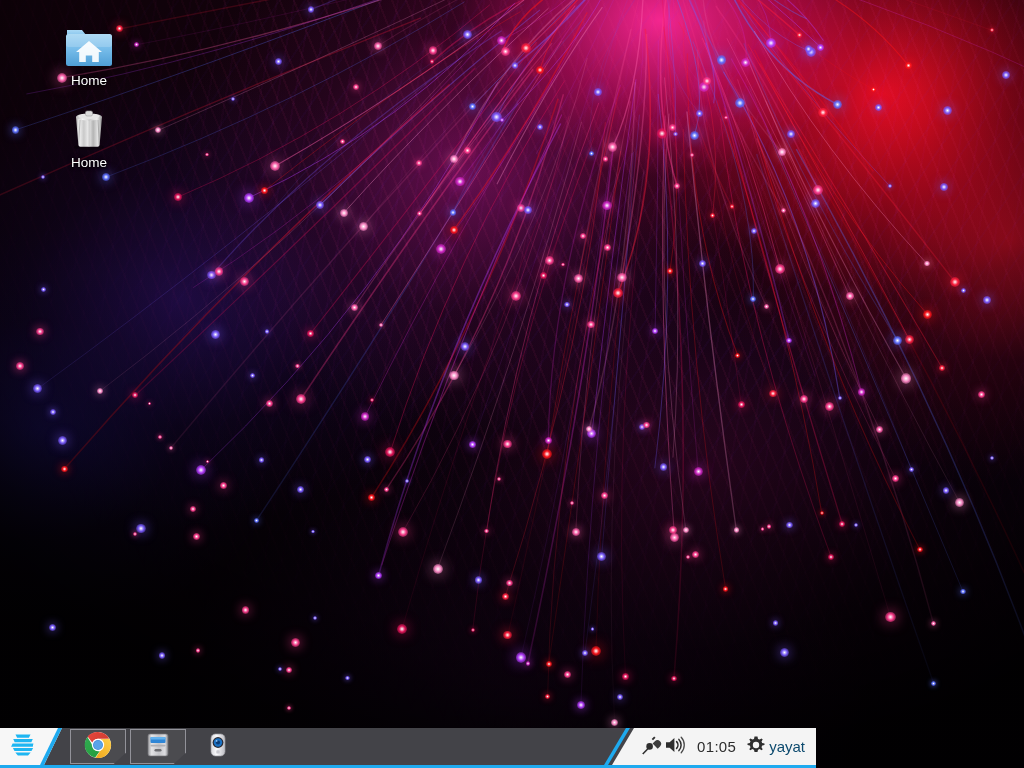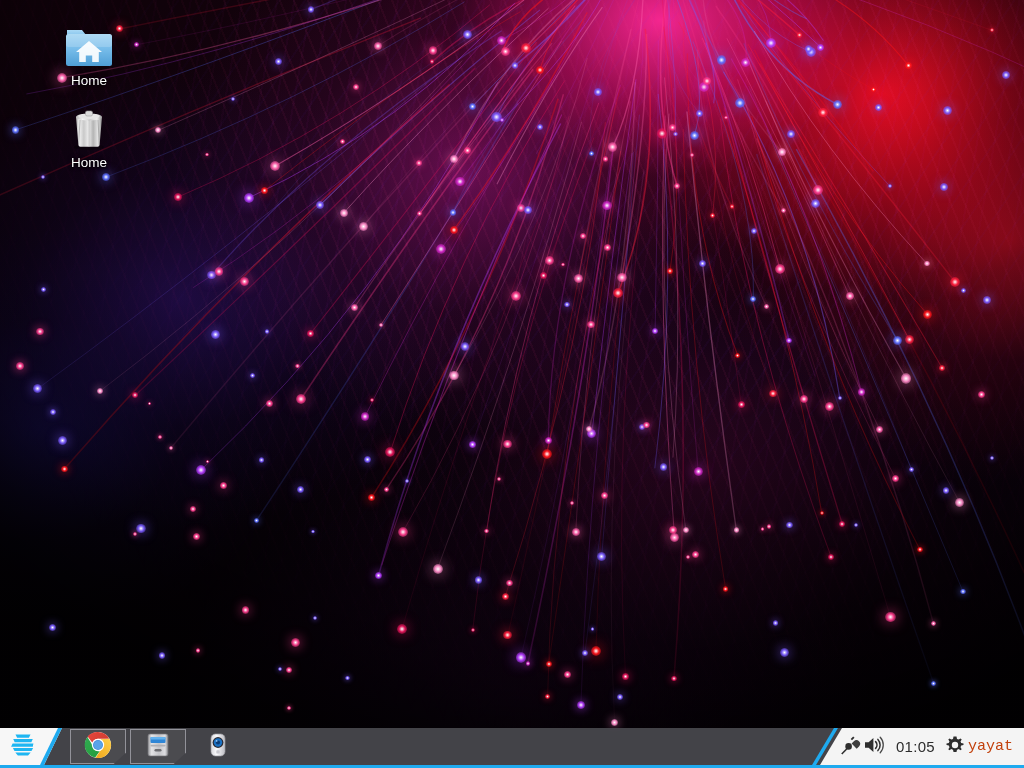--- a/index.html
+++ b/index.html
@@ -50,21 +50,21 @@
     position:absolute; width:90px; text-align:center; cursor:default;
   }
   .desk-icon .glyph{ height:52px; display:flex; align-items:flex-end; justify-content:center; }
   .desk-icon .lbl{
     margin-top:3px; color:#fff; font-size:13.5px; line-height:16px;
     text-shadow:0 1px 2px rgba(0,0,0,0.95), 0 0 4px rgba(0,0,0,0.9);
   }
 
   
   #taskbar{
-    position:absolute; left:0; bottom:0; width:1024px; height:40px;
+    position:absolute; left:0; bottom:0; width:816px; height:40px;
     background:rgba(72,72,78,0.93);
     border-bottom:3px solid #1eaaef;
     z-index:50;
   }
   #taskbar-inner{ position:relative; width:100%; height:37px; }
 
   
   #start-button{
     position:absolute; left:0; top:0; width:62px; height:37px;
     background:#f7f7f7;
@@ -101,21 +101,21 @@
     position:absolute; right:182px; top:0; width:30px; height:37px;
     background:#1eaaef;
     clip-path: polygon(22px 0, 26px 0, 4px 37px, 0 37px);
     pointer-events:none;
   }
   .tray-item{ display:flex; align-items:center; height:37px; cursor:pointer; }
   #clock{
     color:#2c2c2c; font-size:15px; letter-spacing:0.3px;
     padding:0 4px 0 10px; cursor:pointer;
   }
-  #user-name{ color:#c2410c; font-size:15px; padding-left:3px; cursor:pointer;font-family:Liberation Mono, monospace; }
+  #user-name{ color:#0c4a6e; font-size:15px; padding-left:3px; cursor:pointer; }
 </style>
 </head>
 <body>
 
 <div id="desktop">
   <div class="wp-layer" id="wp-base"></div>
   <div class="wp-layer" id="wp-streaks"></div>
   <svg class="wp-layer" id="wp-fibers" width="1024" height="768" viewBox="0 0 1024 768">
       <path d="M720.4 118.6 Q743.9 321.9 831.2 556.9" stroke="rgba(230,20,90,0.342)" stroke-width="1.02" fill="none"></path>
       <path d="M589.4 -0.1 Q512.2 112.0 459.9 181.5" stroke="rgba(210,40,200,0.240)" stroke-width="1.14" fill="none"></path>

